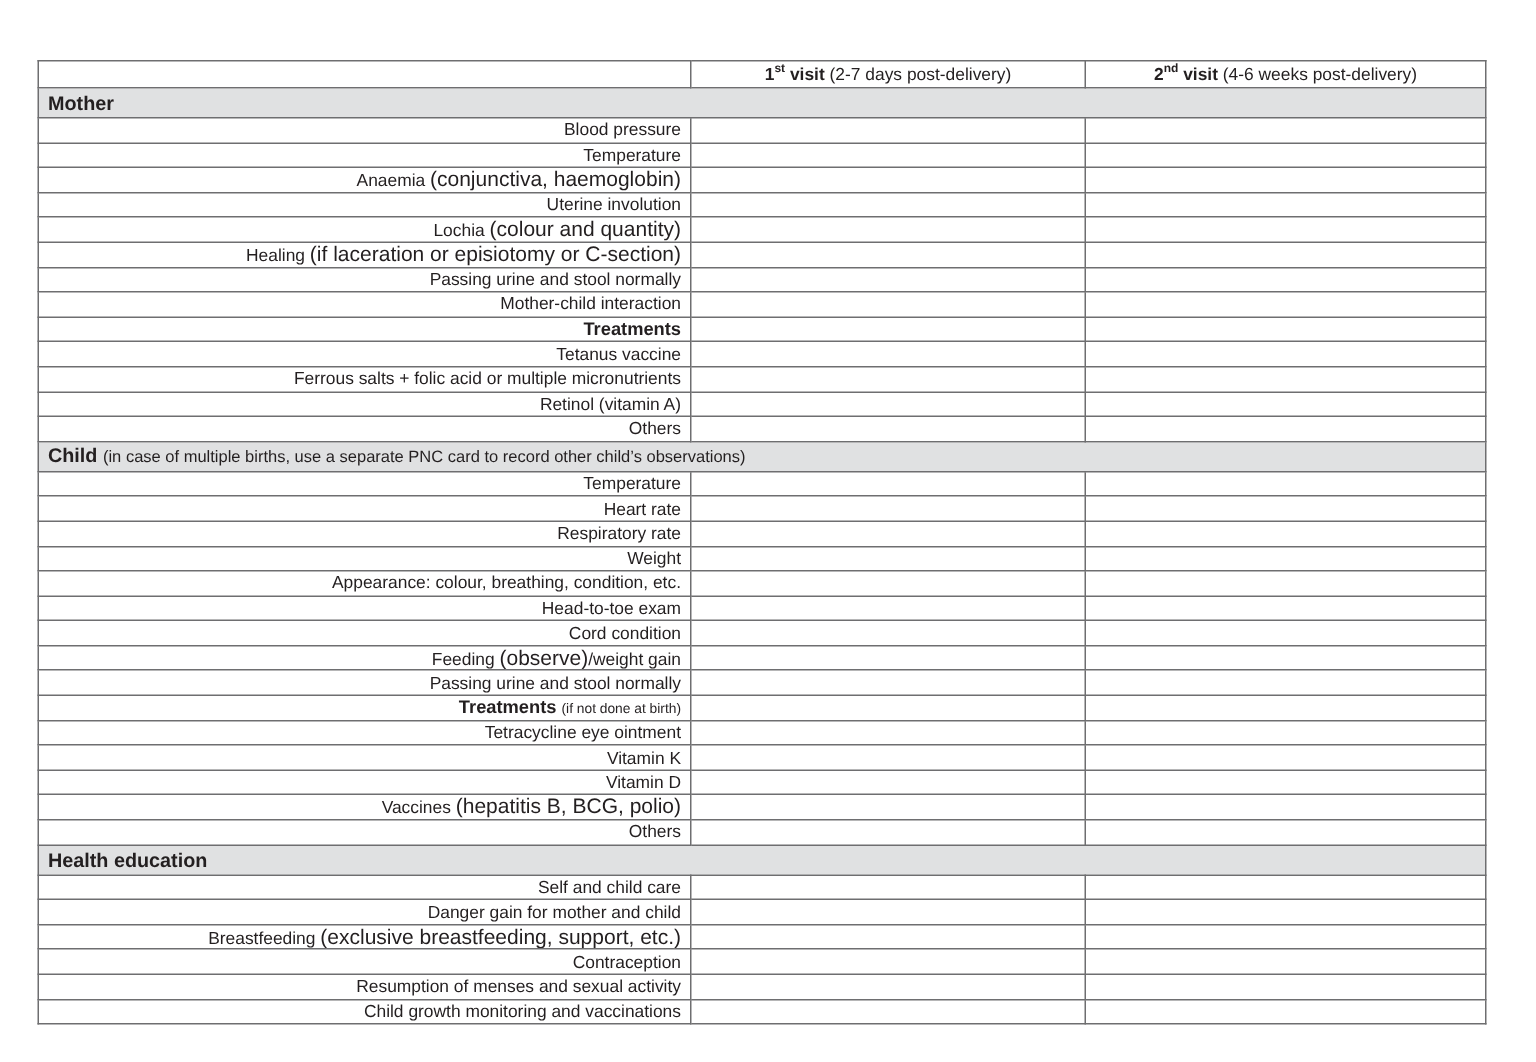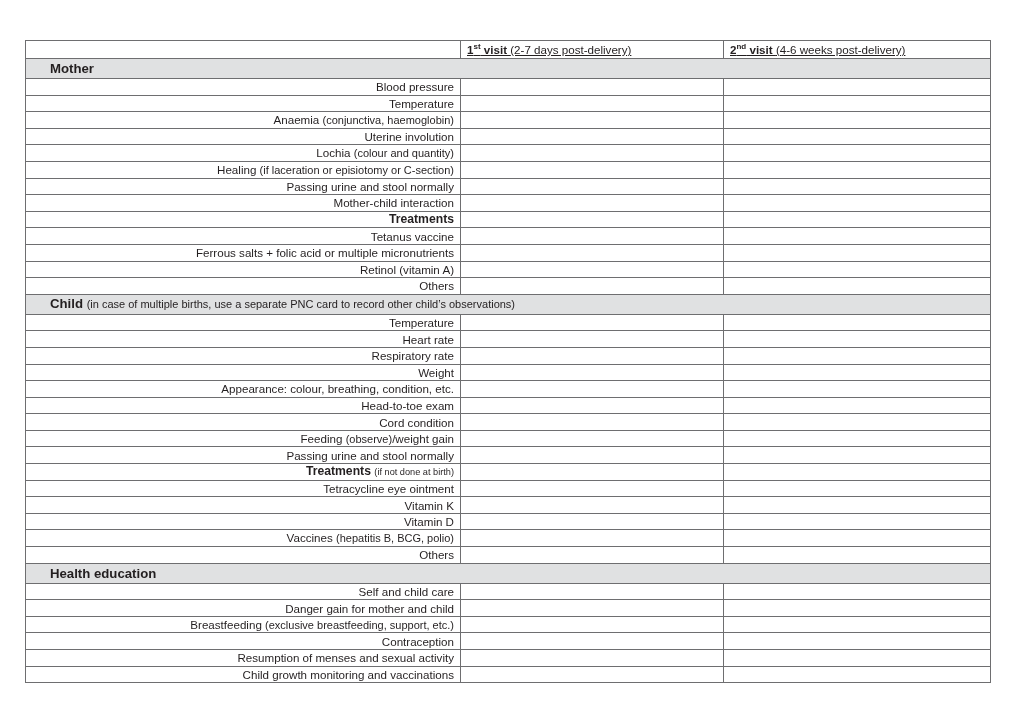--- a/index.html
+++ b/index.html
@@ -41,53 +41,53 @@
     font-size: 11.6px;
     vertical-align: middle;
     background: #ffffff;
     overflow: hidden;
     white-space: nowrap;
   }
 
   
   tr.visit-head td {
     height: 17px;
+    text-align: center;
     font-size: 11.6px;
-    text-decoration: underline;
   }
   tr.visit-head td.blank { border-left: 1px solid #6e6e70; }
   .visit-strong { font-weight: bold; }
   .visit-note { font-weight: normal; }
   sup.ord {
     font-size: 8px;
     vertical-align: super;
     line-height: 0;
     font-weight: bold;
   }
 
   
   tr.section td {
     background: #e0e1e2;
     height: 19px;
     font-weight: bold;
     font-size: 13.2px;
-    padding-left: 24px;
+    padding-left: 6px;
   }
   tr.section .sec-note {
     font-weight: normal;
     font-size: 11px;
   }
 
   
   td.label {
     padding-left: 8px;
     text-align: right;
   }
   td.label .note {
-    font-size: 11px;
+    font-size: 14px;
   }
   td.label.bold {
     font-weight: bold;
     font-size: 12.2px;
   }
   td.label.bold .note {
     font-weight: normal;
     font-size: 9.2px;
   }
 

